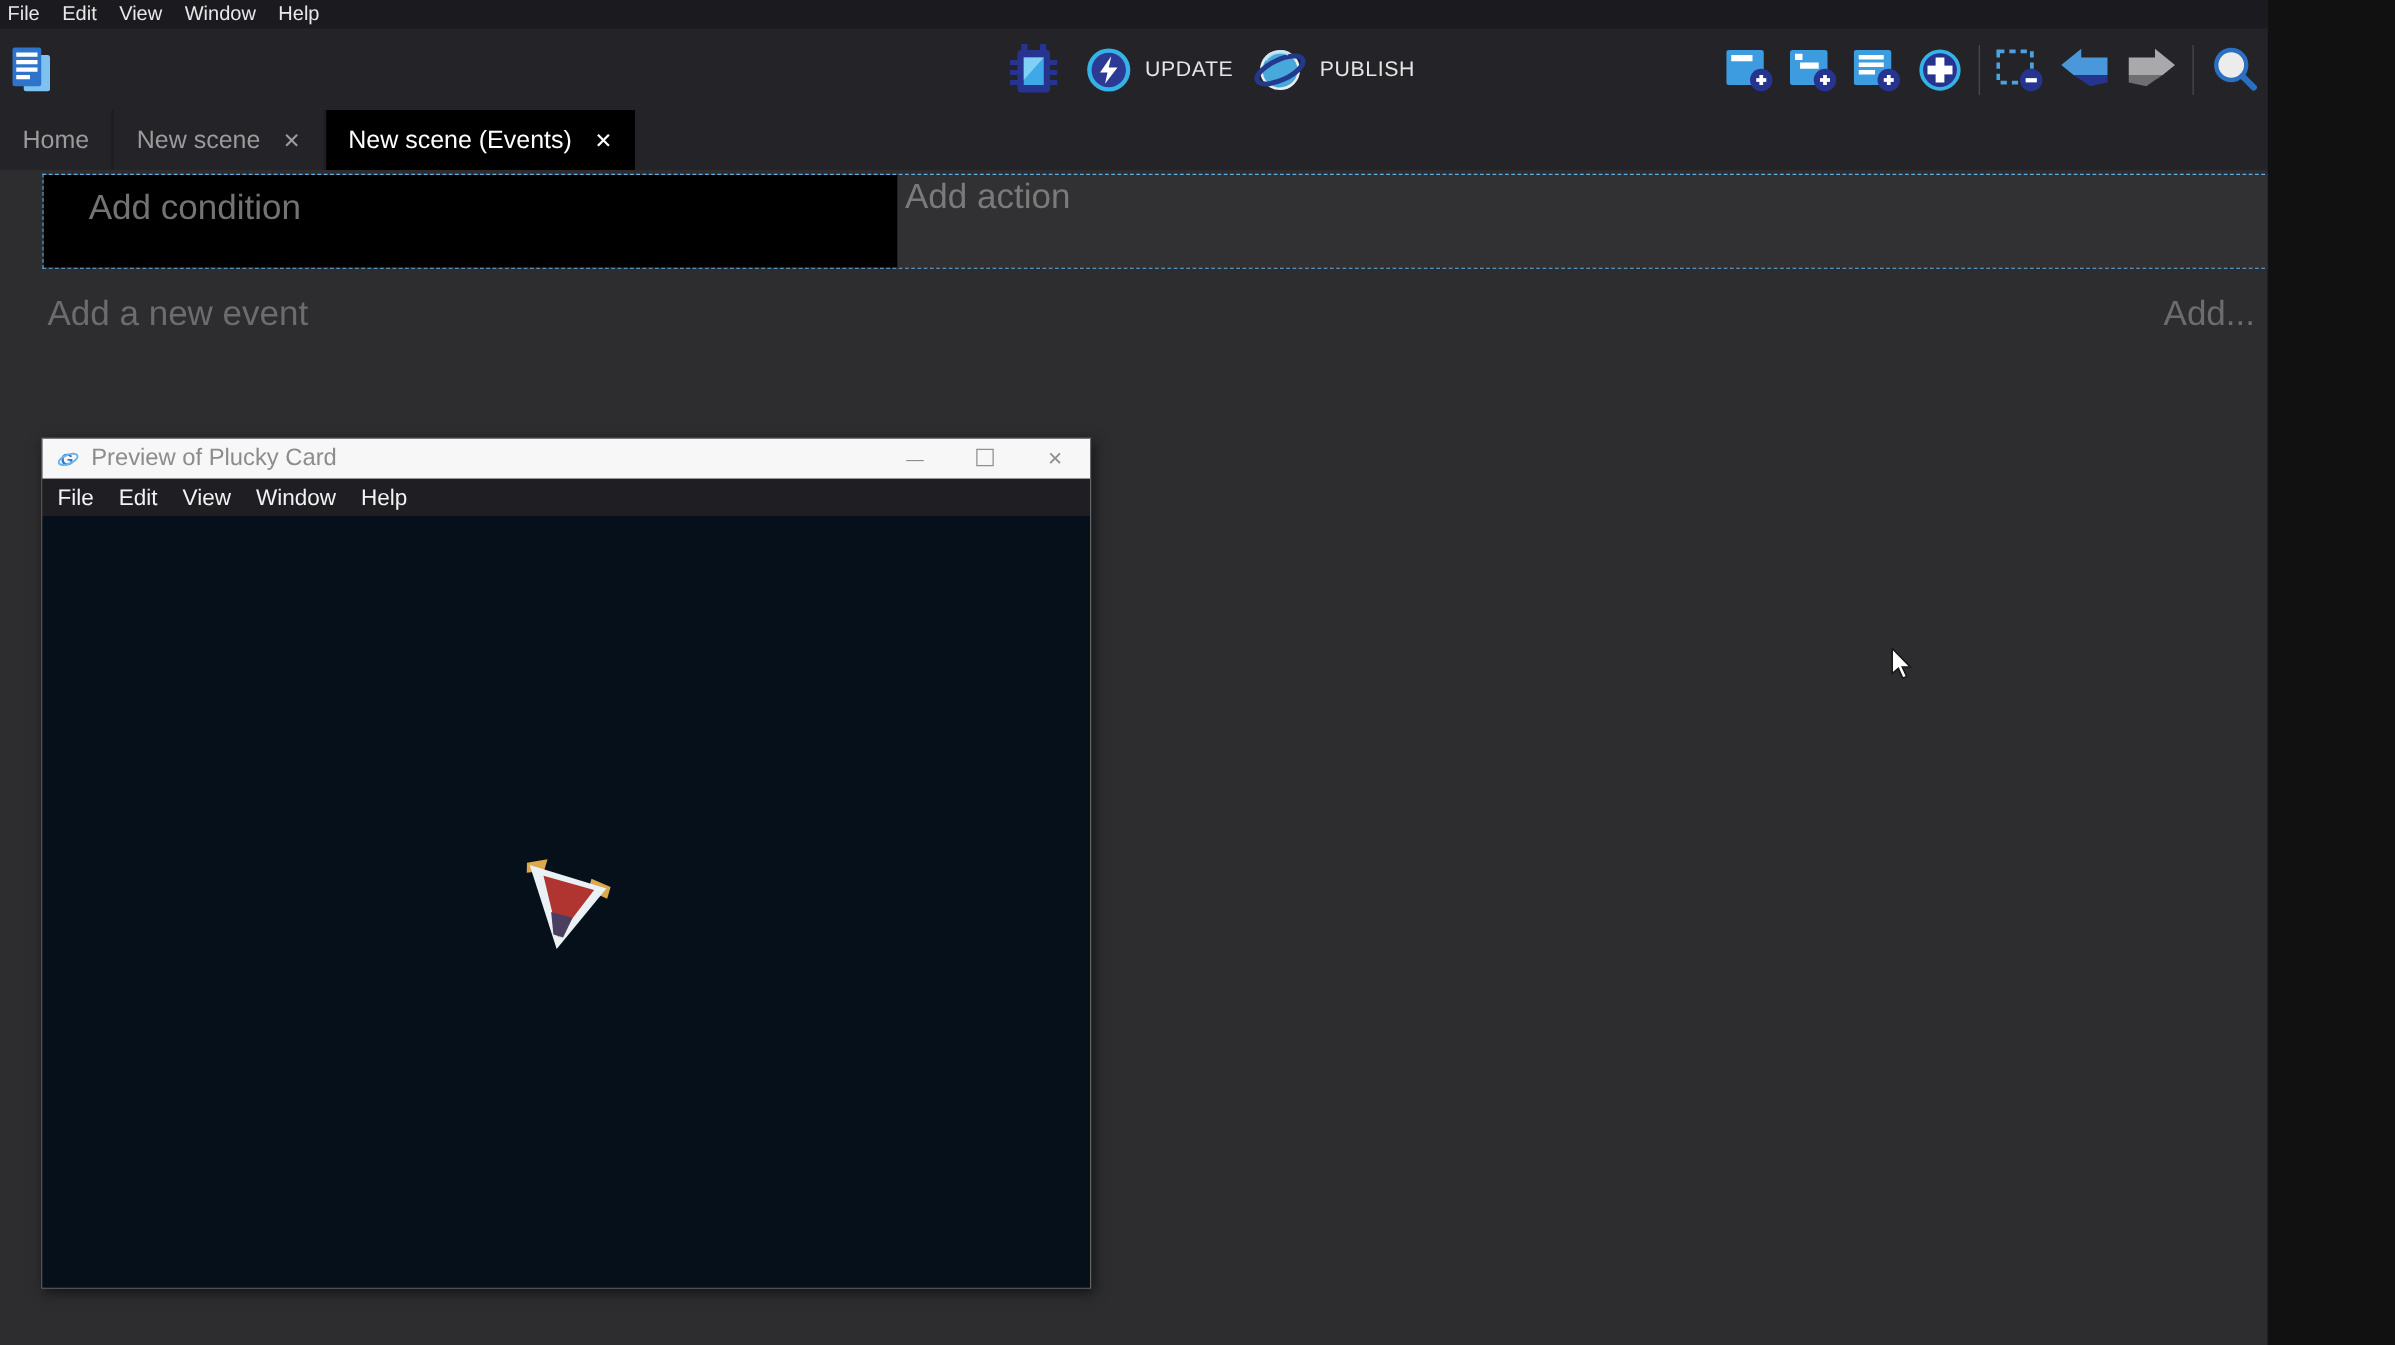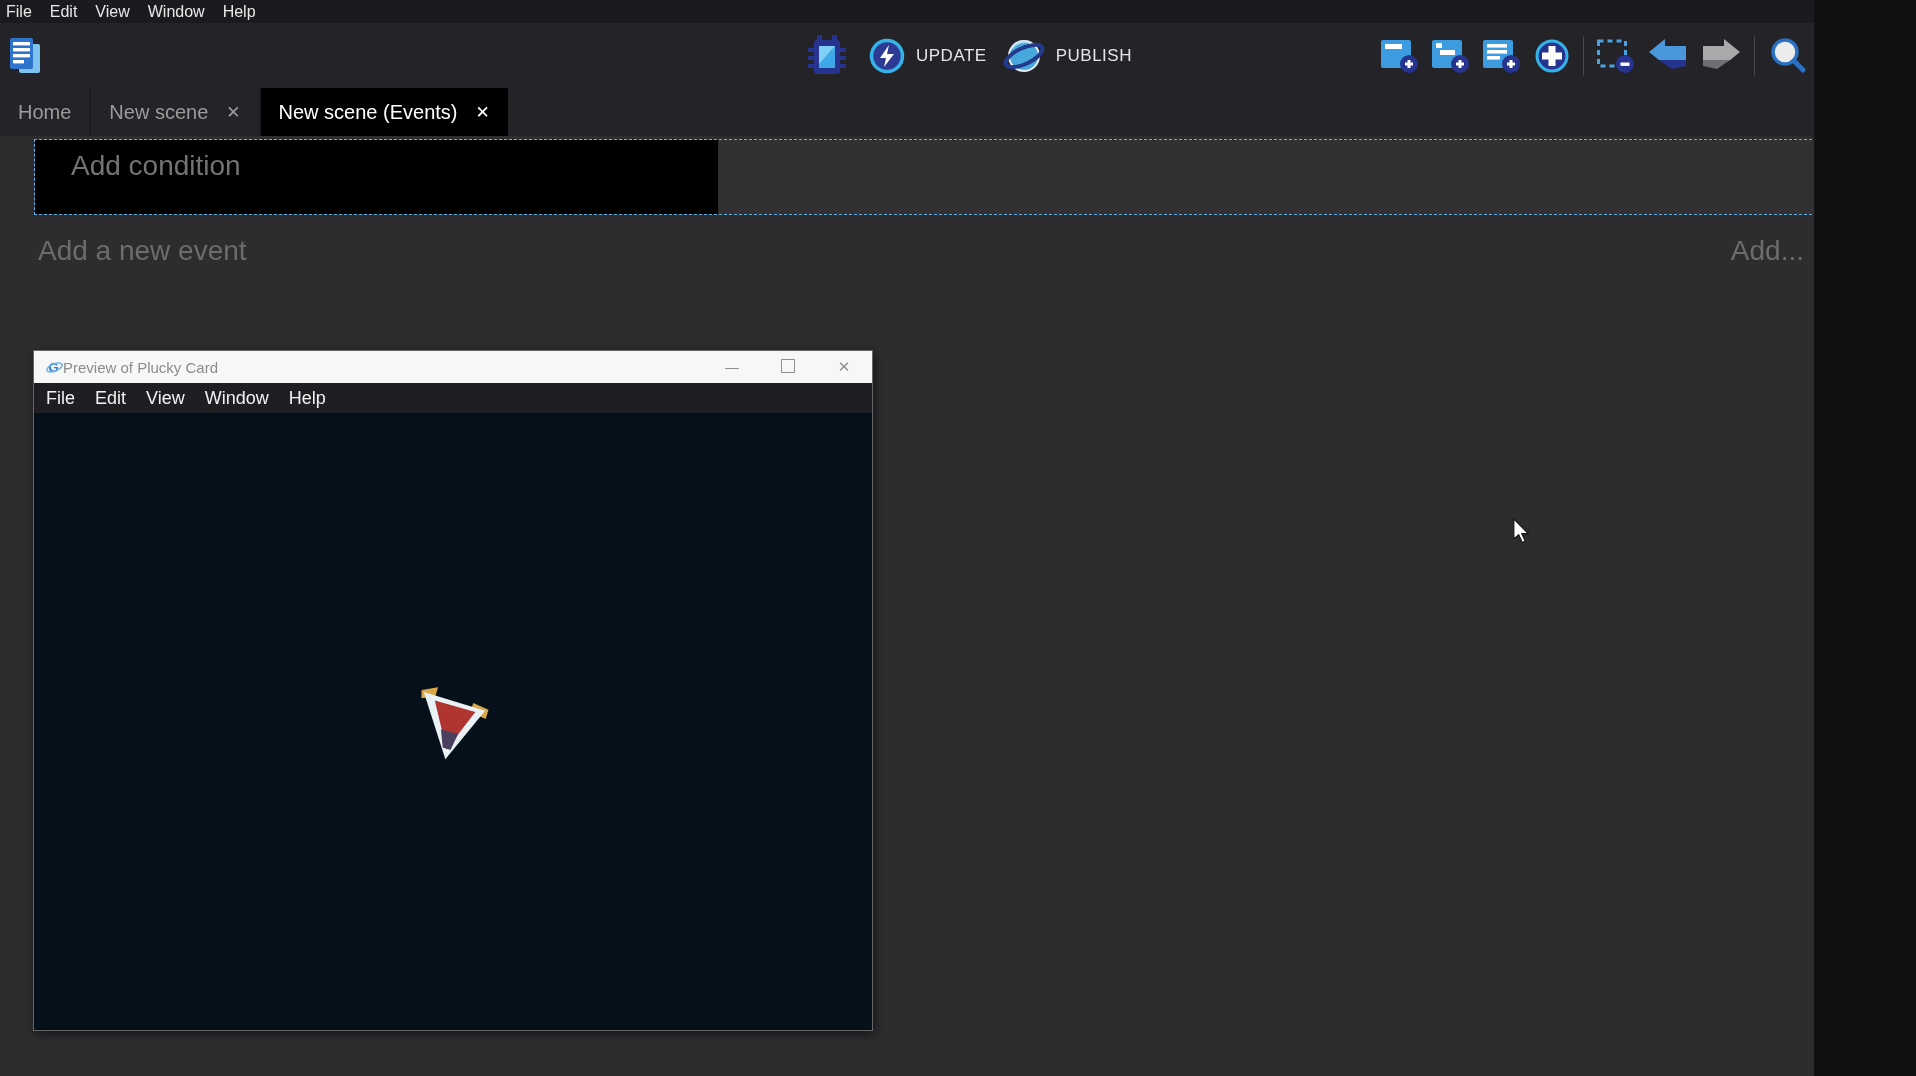--- a/index.html
+++ b/index.html
@@ -40,21 +40,21 @@
   .num-val{color:#d9b44a;}
   .ship-mini{margin:0 6px 0 8px;}
   .add-action{height:36px;font-size:28px;color:#7a7a7a;line-height:34px;}
   .add-row{position:absolute;left:38px;right:10px;top:96px;display:flex;justify-content:space-between;
            font-size:28px;color:#6c6c6c;line-height:38px;}
 
   
   .pvwin{position:absolute;left:33px;top:350px;width:840px;height:681px;background:#05101b;
          border:1px solid #666;box-shadow:2px 3px 10px rgba(0,0,0,.55);box-sizing:border-box;}
   .pv-title{height:32px;background:#f7f7f7;display:flex;align-items:center;}
-  .pv-title .pv-name{font-size:15px;color:#8c8c8c;flex:1;}
+  .pv-title .pv-name{margin-left:10px;font-size:19px;color:#8c8c8c;flex:1;}
   .pv-logo{margin-left:12px;width:17px;height:17px;}
   .pv-ctrl{width:56px;text-align:center;color:#8f8f8f;font-size:14px;cursor:default;}
   .pv-max{display:inline-block;width:12px;height:12px;border:1px solid #8f8f8f;}
   .pv-close{font-size:15px;}
   .pv-menu{height:30px;background:#1f1f23;display:flex;align-items:center;color:#f2f2f2;font-size:18px;}
   .pv-menu .mitem{padding:0 10px;}
   .pv-menu .mitem:first-child{padding-left:12px;}
   .pv-game{position:relative;height:617px;background:#05101b;}
   .ship-sprite{position:absolute;left:379px;top:268px;}
 
@@ -200,20 +200,21 @@
       <span class="tclose">✕</span>
     </div>
   </div>
 
   <div class="sheet">
     <div class="event">
       <div class="cond">
         <span>Add condition</span>
       </div>
       <div class="act">
+        <div class="add-action">Add action</div>
       </div>
     </div>
     <div class="add-row">
       <span>Add a new event</span>
       <span>Add...</span>
     </div>
   </div>
 
   <div class="pvwin">
     <div class="pv-title">

